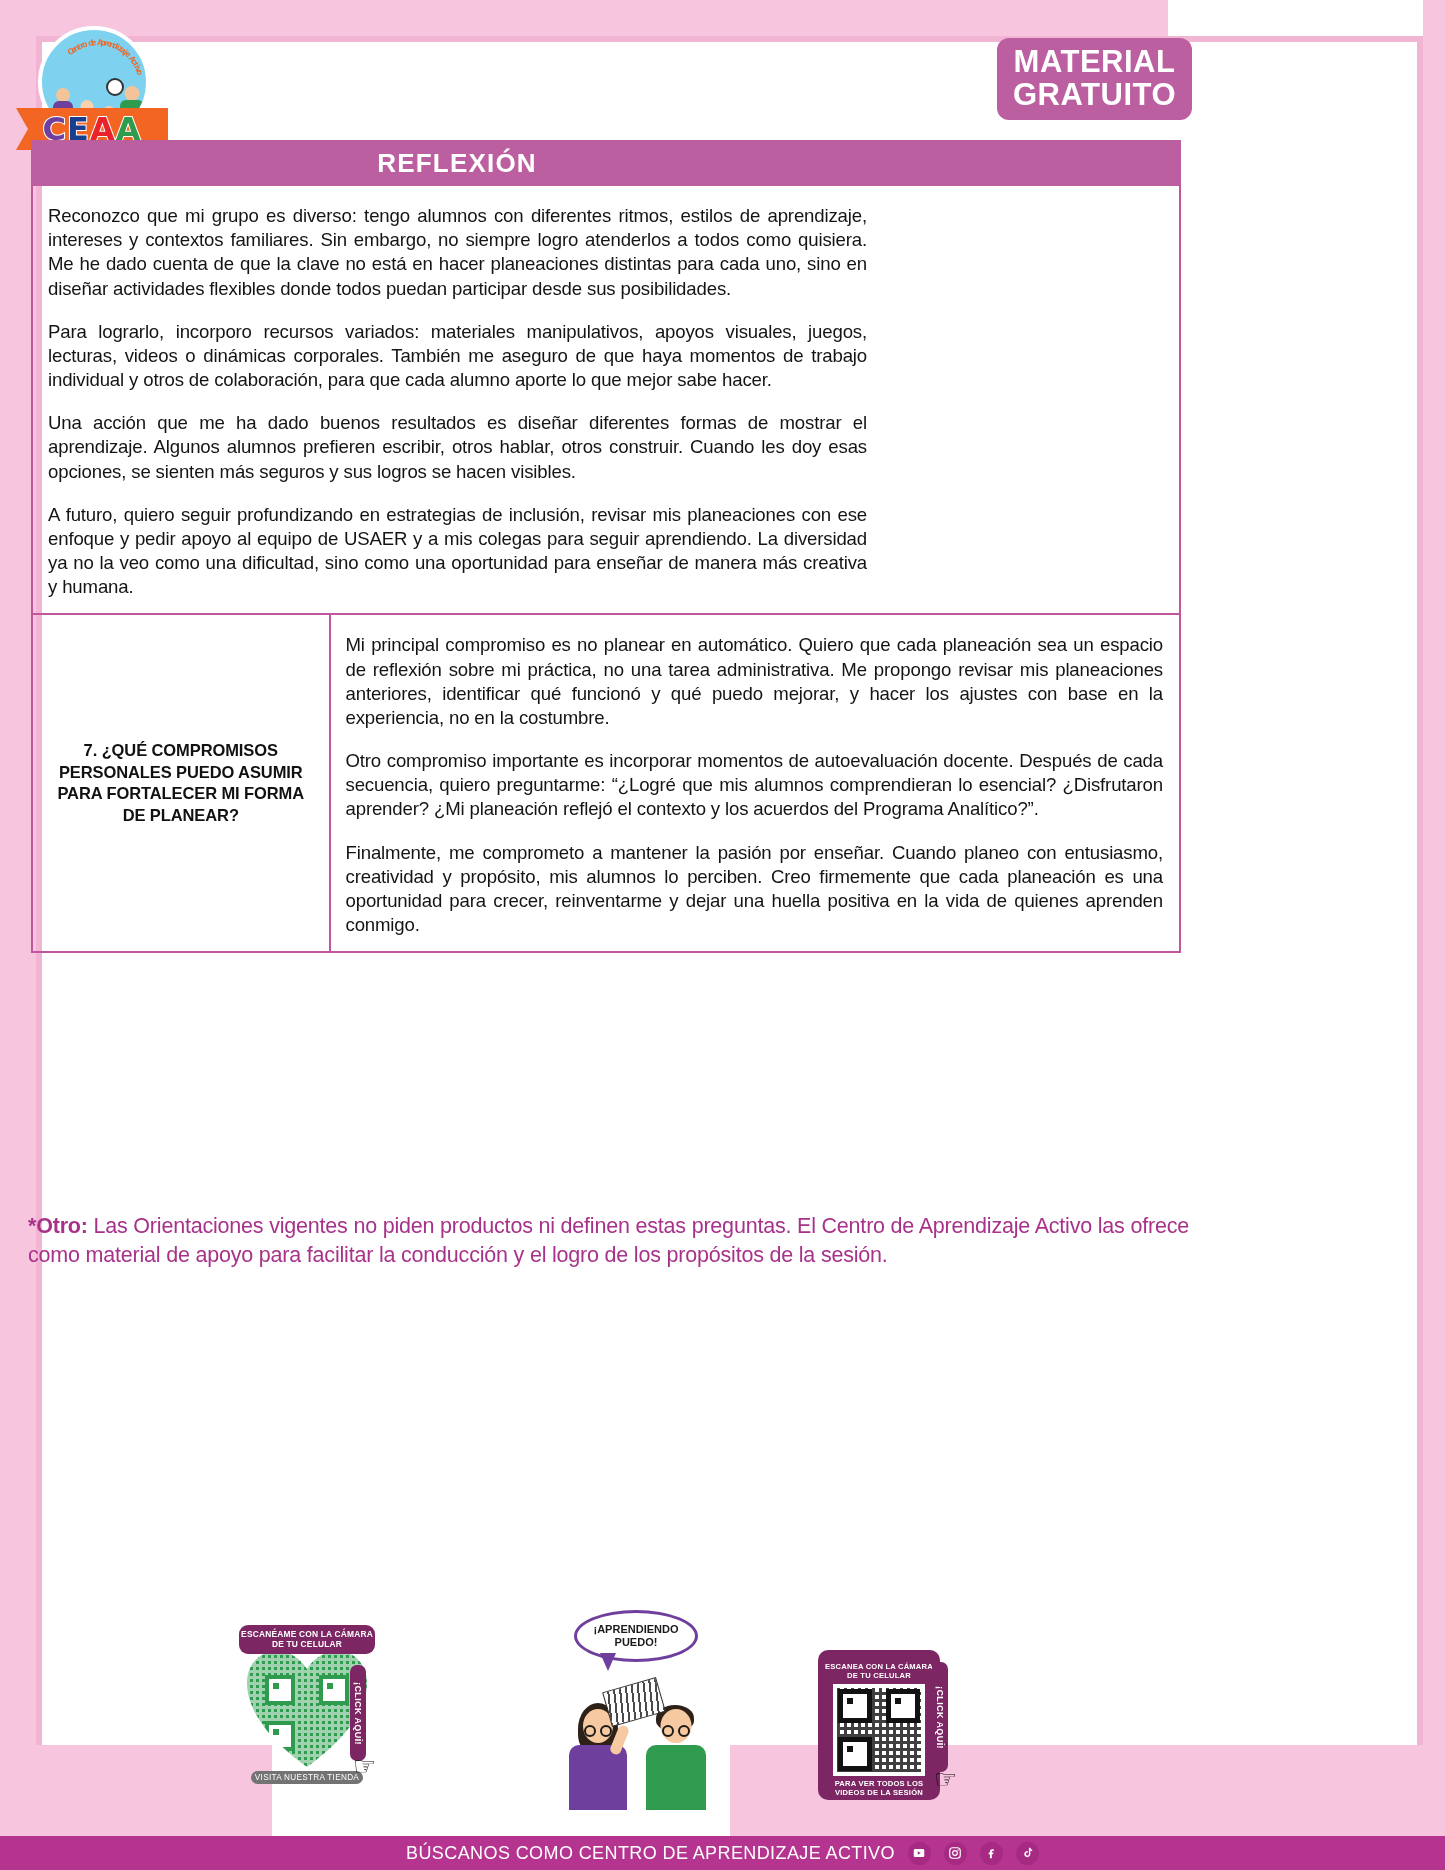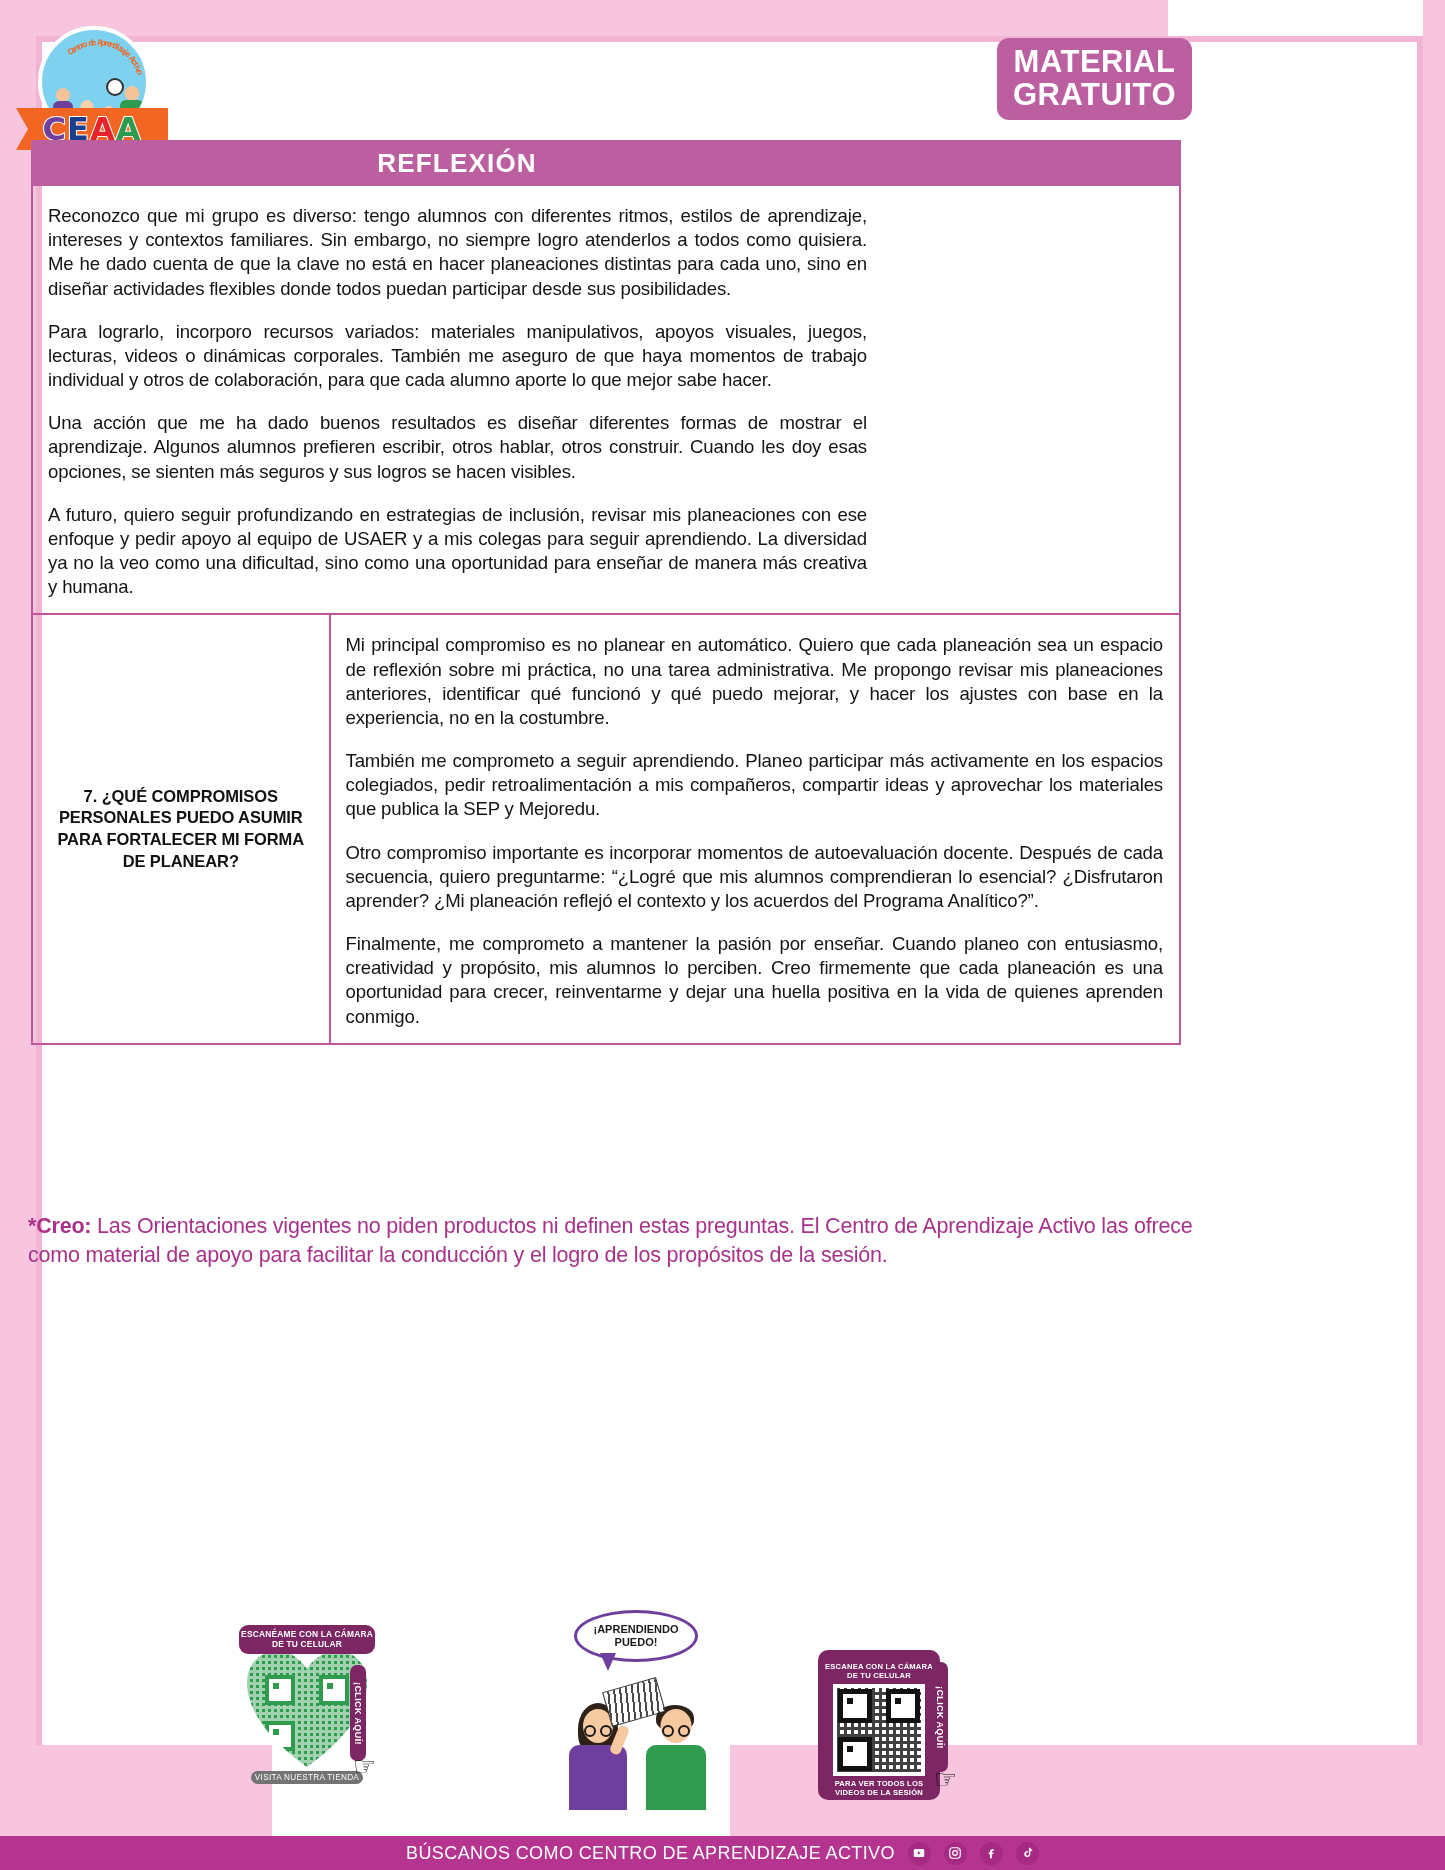--- a/index.html
+++ b/index.html
@@ -545,29 +545,28 @@
       <p class="p">A futuro, quiero seguir profundizando en estrategias de inclusión, revisar mis planeaciones con ese enfoque y pedir apoyo al equipo de USAER y a mis colegas para seguir aprendiendo. La diversidad ya no la veo como una dificultad, sino como una oportunidad para enseñar de manera más creativa y humana.</p>
     </div>
   </div>
 
   <div class="row">
     <div class="cell-q">
       <div class="q-text">7. ¿QUÉ COMPROMISOS PERSONALES PUEDO ASUMIR PARA FORTALECER MI FORMA DE PLANEAR?</div>
     </div>
     <div class="cell-r">
       <p class="p">Mi principal compromiso es no planear en automático. Quiero que cada planeación sea un espacio de reflexión sobre mi práctica, no una tarea administrativa. Me propongo revisar mis planeaciones anteriores, identificar qué funcionó y qué puedo mejorar, y hacer los ajustes con base en la experiencia, no en la costumbre.</p>
-      <p class="p">También me comprometo a seguir aprendiendo. Planeo participar más activamente en los espacios colegiados, pedir retroalimentación a mis compañeros, compartir ideas y aprovechar los materiales que publica la SEP y Mejoredu.</p>
       <p class="p">Otro compromiso importante es incorporar momentos de autoevaluación docente. Después de cada secuencia, quiero preguntarme: “¿Logré que mis alumnos comprendieran lo esencial? ¿Disfrutaron aprender? ¿Mi planeación reflejó el contexto y los acuerdos del Programa Analítico?”.</p>
       <p class="p">Finalmente, me comprometo a mantener la pasión por enseñar. Cuando planeo con entusiasmo, creatividad y propósito, mis alumnos lo perciben. Creo firmemente que cada planeación es una oportunidad para crecer, reinventarme y dejar una huella positiva en la vida de quienes aprenden conmigo.</p>
     </div>
   </div>
 </div>
 
 <div class="note">
-  <b>*Creo:</b><span> Las Orientaciones vigentes no piden productos ni definen estas preguntas. El Centro de Aprendizaje Activo las ofrece como material de apoyo para facilitar la conducción y el logro de los propósitos de la sesión.</span>
+  <b>*Otro:</b><span> Las Orientaciones vigentes no piden productos ni definen estas preguntas. El Centro de Aprendizaje Activo las ofrece como material de apoyo para facilitar la conducción y el logro de los propósitos de la sesión.</span>
 </div>
 
 <div class="pink-block-l"></div>
 <div class="pink-block-r"></div>
 
 <div class="heart-qr">
   <div class="heart-label">ESCANÉAME CON LA CÁMARA DE TU CELULAR</div>
   <div class="heart-shape">
     <div class="qr-noise"></div>
     <div class="qr-finder" style="left:18px;top:26px;"></div>

